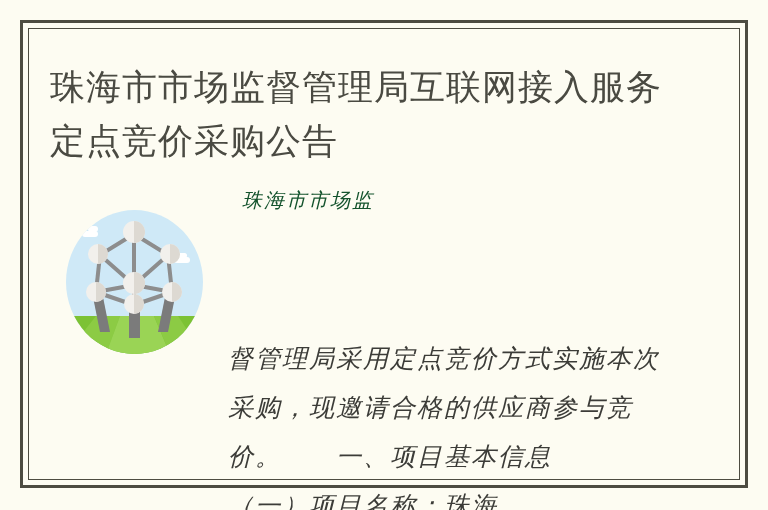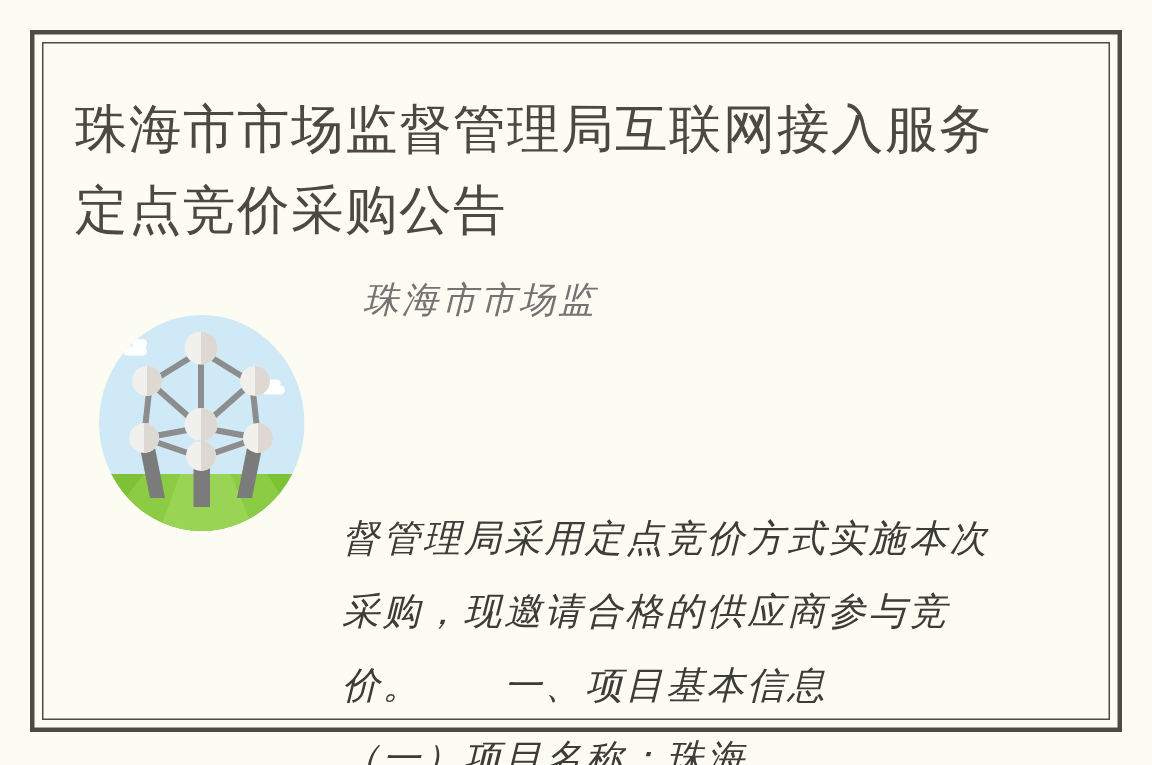--- a/index.html
+++ b/index.html
@@ -100,24 +100,24 @@
     font-style: italic;
     white-space: pre-wrap;
     word-break: break-all;
   }
   .para .lead {
     position: absolute;
     left: 14px;
     top: -7px;
     width: 420px;
     display: block;
-    font-size: 24px;
+    font-size: 20px;
     line-height: 49px;
     letter-spacing: 2px;
-    color: #737373;
+    color: #14532d;
     pointer-events: none;
   }
   .para .rest {
     display: block;
     position: relative;
     top: 4px;
   }
 </style>
 </head>
 <body>

